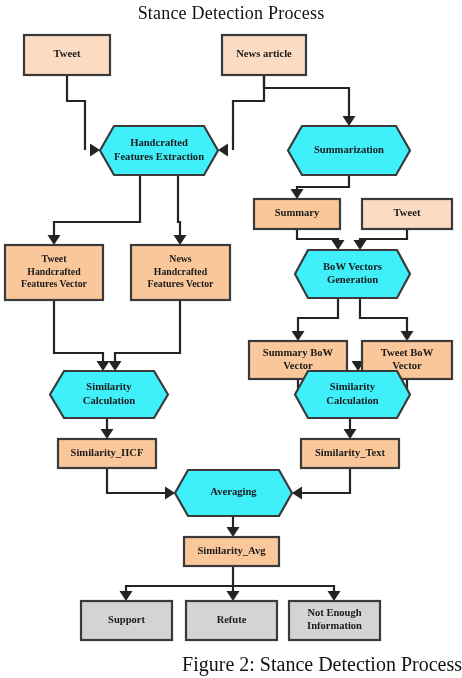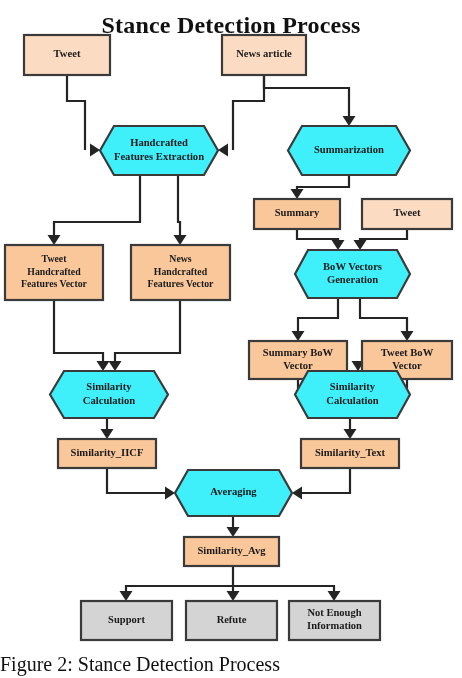--- a/index.html
+++ b/index.html
@@ -21,33 +21,32 @@
     width: 462px;
     height: 678px;
   }
   .page-title {
     position: absolute;
     left: 0;
     top: 0px;
     width: 462px;
     text-align: center;
     font-family: "Liberation Serif", serif;
-    font-weight: bold;
-    font-size: 24px;
+    font-weight: normal;
+    font-size: 18px;
     letter-spacing: 0.2px;
     color: #111111;
     line-height: 26px;
-    margin-top: 12px;
   }
   .figure-caption {
     position: absolute;
     left: 0;
     top: 652px;
     width: 462px;
-    text-align: left;
+    text-align: right;
     font-family: "Liberation Serif", serif;
     font-size: 20px;
     color: #111111;
     line-height: 24px;
     white-space: nowrap;
   }
   svg#flow {
     position: absolute;
     left: 0;
     top: 26px;

